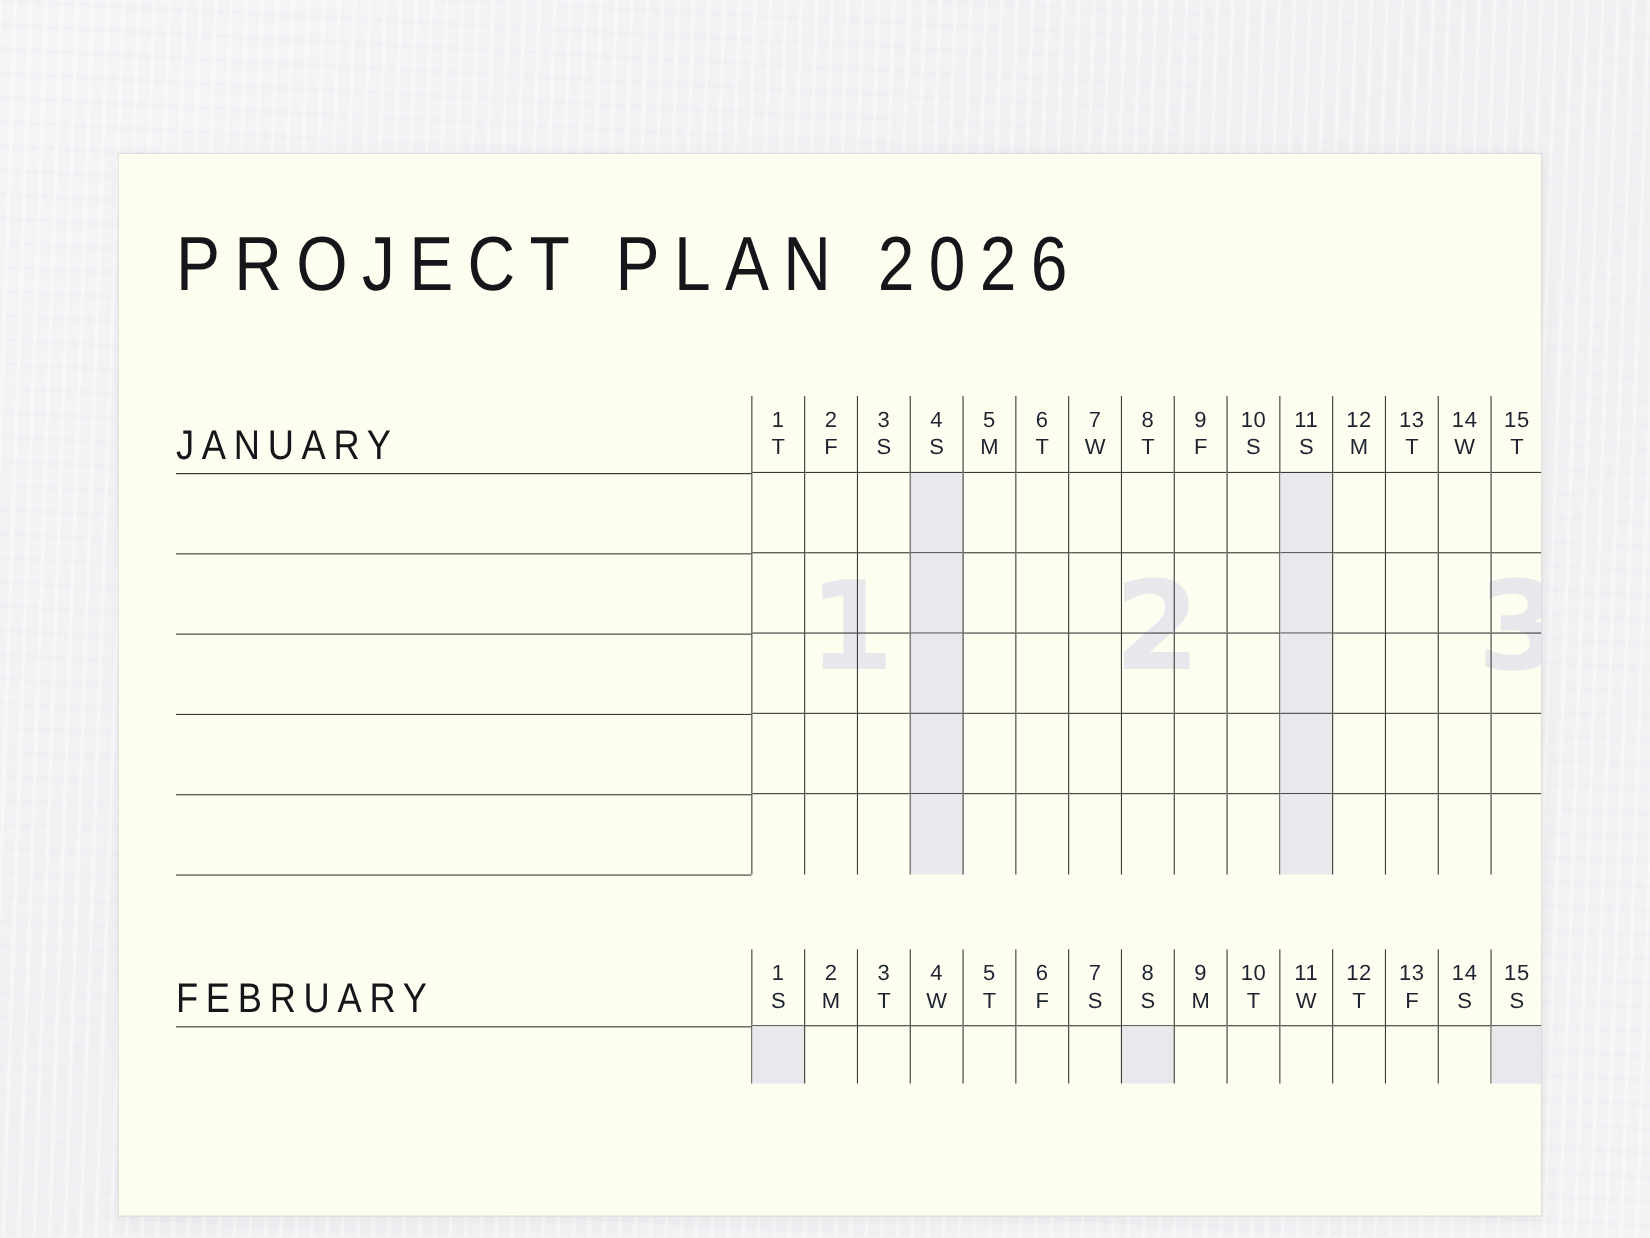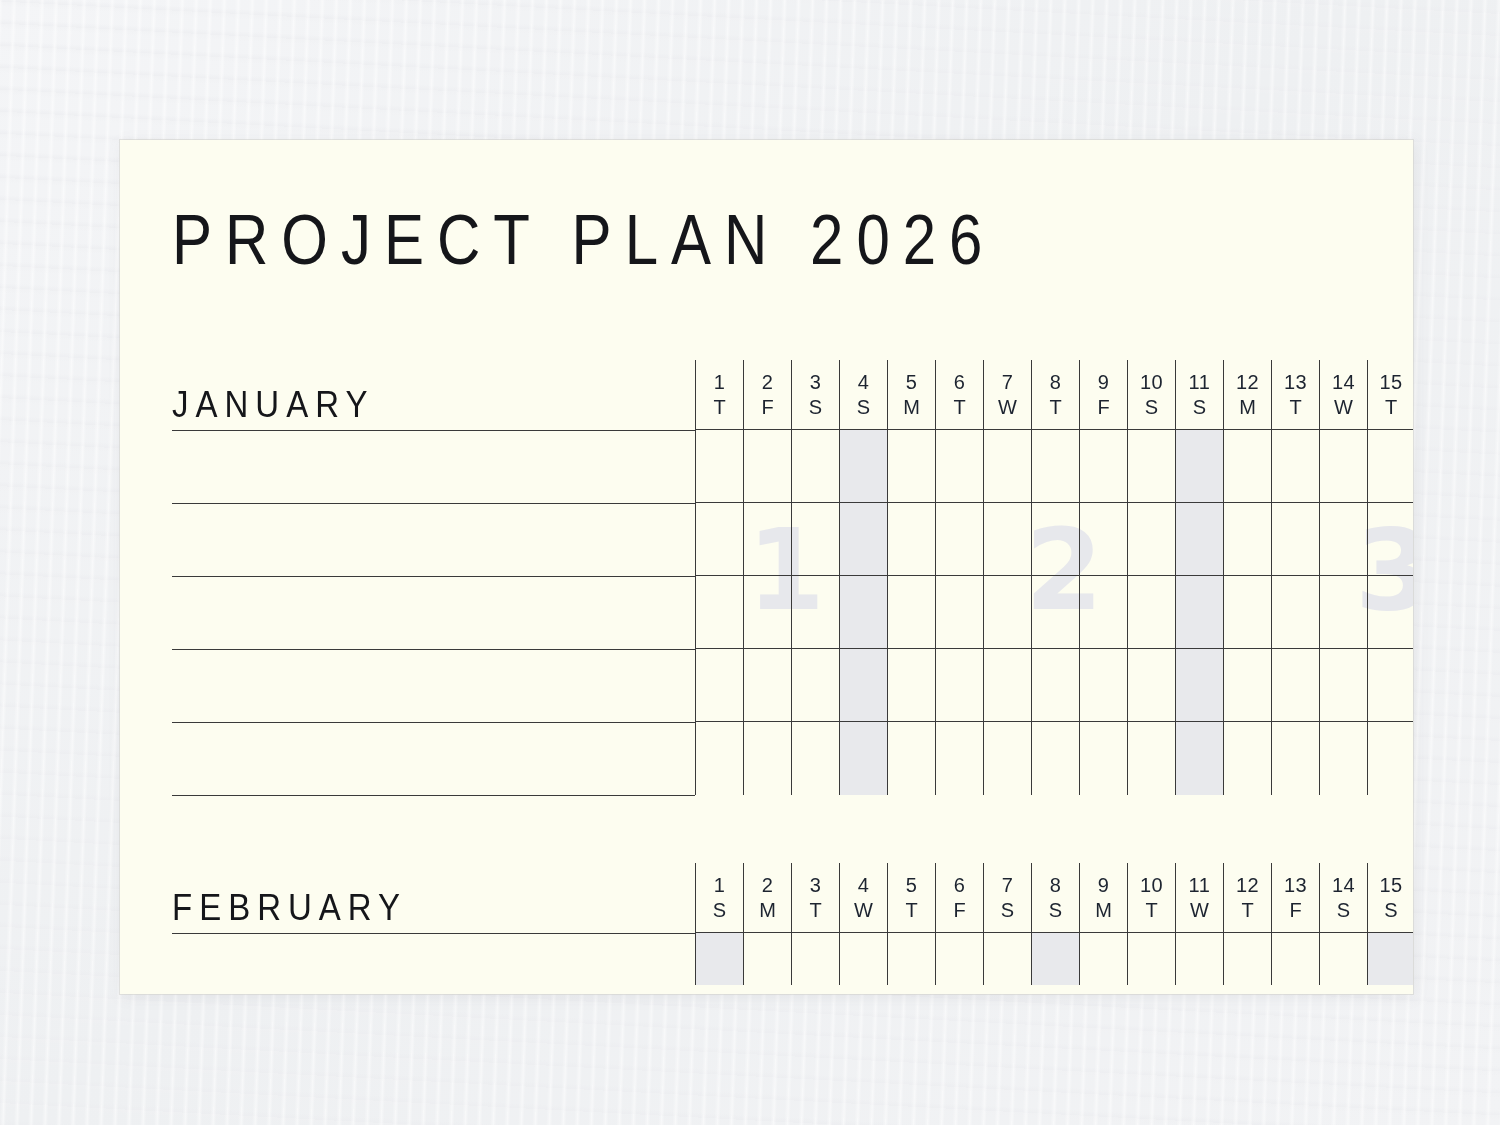--- a/index.html
+++ b/index.html
@@ -20,24 +20,24 @@
     position: absolute;
     inset: 0;
     background:
       repeating-linear-gradient(92deg, rgba(255,255,255,0.55) 0px, rgba(255,255,255,0) 3px, rgba(255,255,255,0) 11px, rgba(255,255,255,0.42) 14px),
       repeating-linear-gradient(3deg, rgba(236,237,240,0.7) 0px, rgba(255,255,255,0) 5px, rgba(255,255,255,0) 17px, rgba(240,241,243,0.6) 22px),
       linear-gradient(140deg, #f4f5f7 0%, #eef0f2 48%, #f2f3f5 100%);
   }
 
   #page {
     position: absolute;
-    left: 120px;
+    left: 108px;
     top: 140px;
     width: 1293px;
-    height: 854px;
+    height: 965px;
     background: #fdfdf0;
     box-shadow: 0 0 0 1px rgba(205,206,200,0.5), 2px 3px 14px rgba(120,122,126,0.10);
     overflow: hidden;
   }
 
   
   #doc-title {
     position: absolute;
     left: 52px;
     top: 60px;

